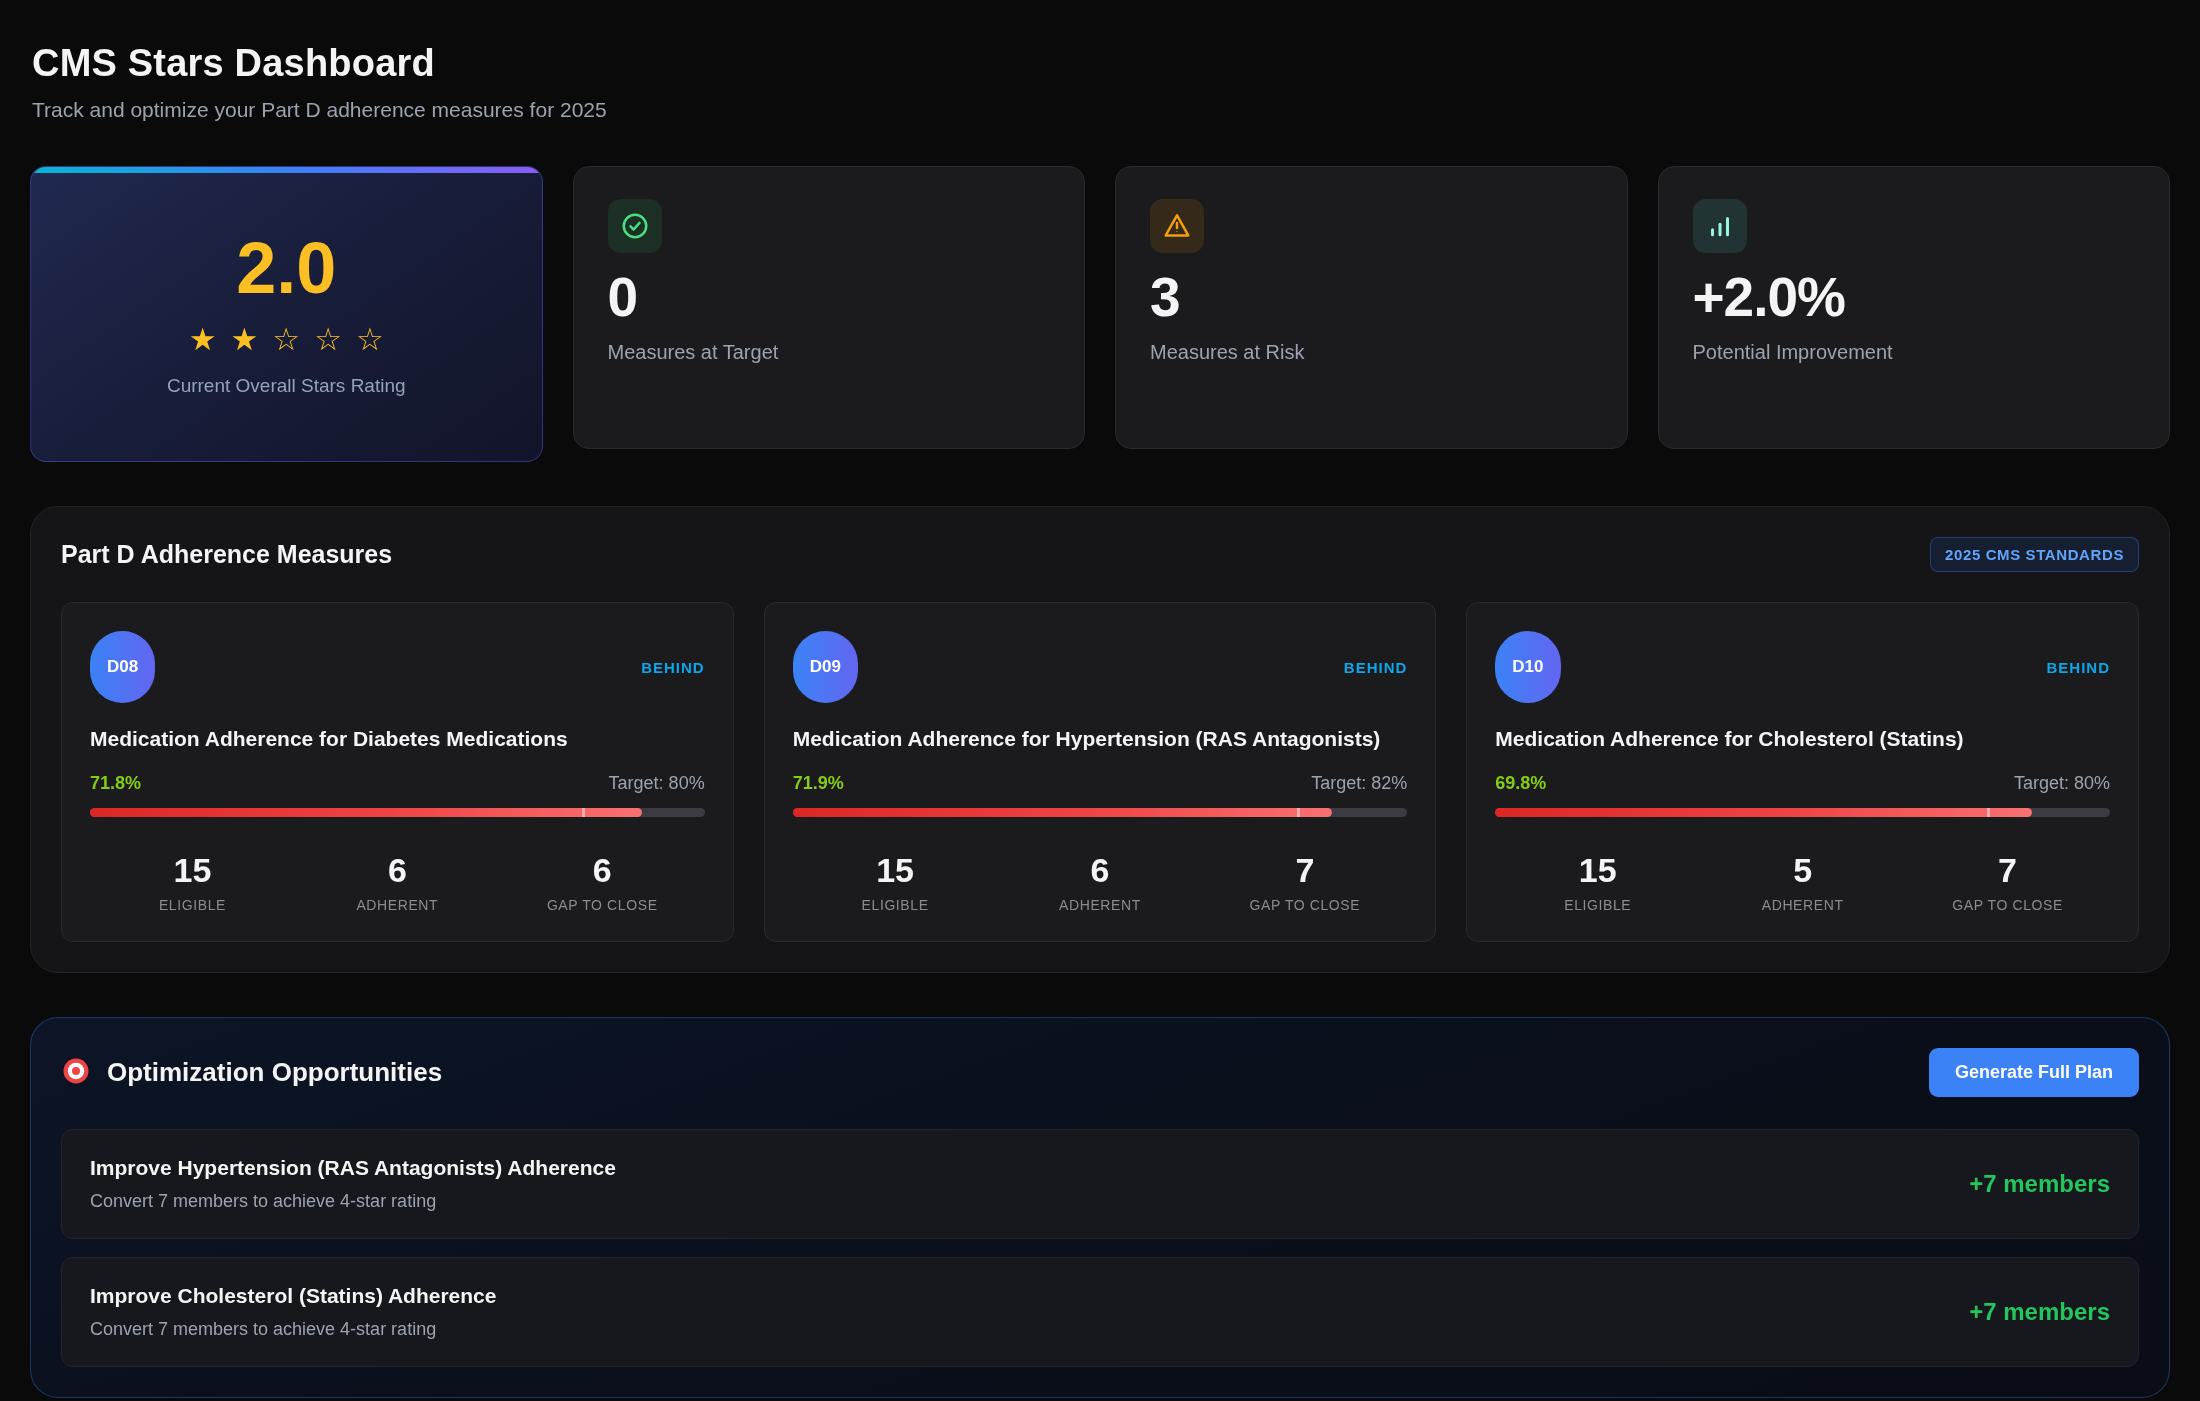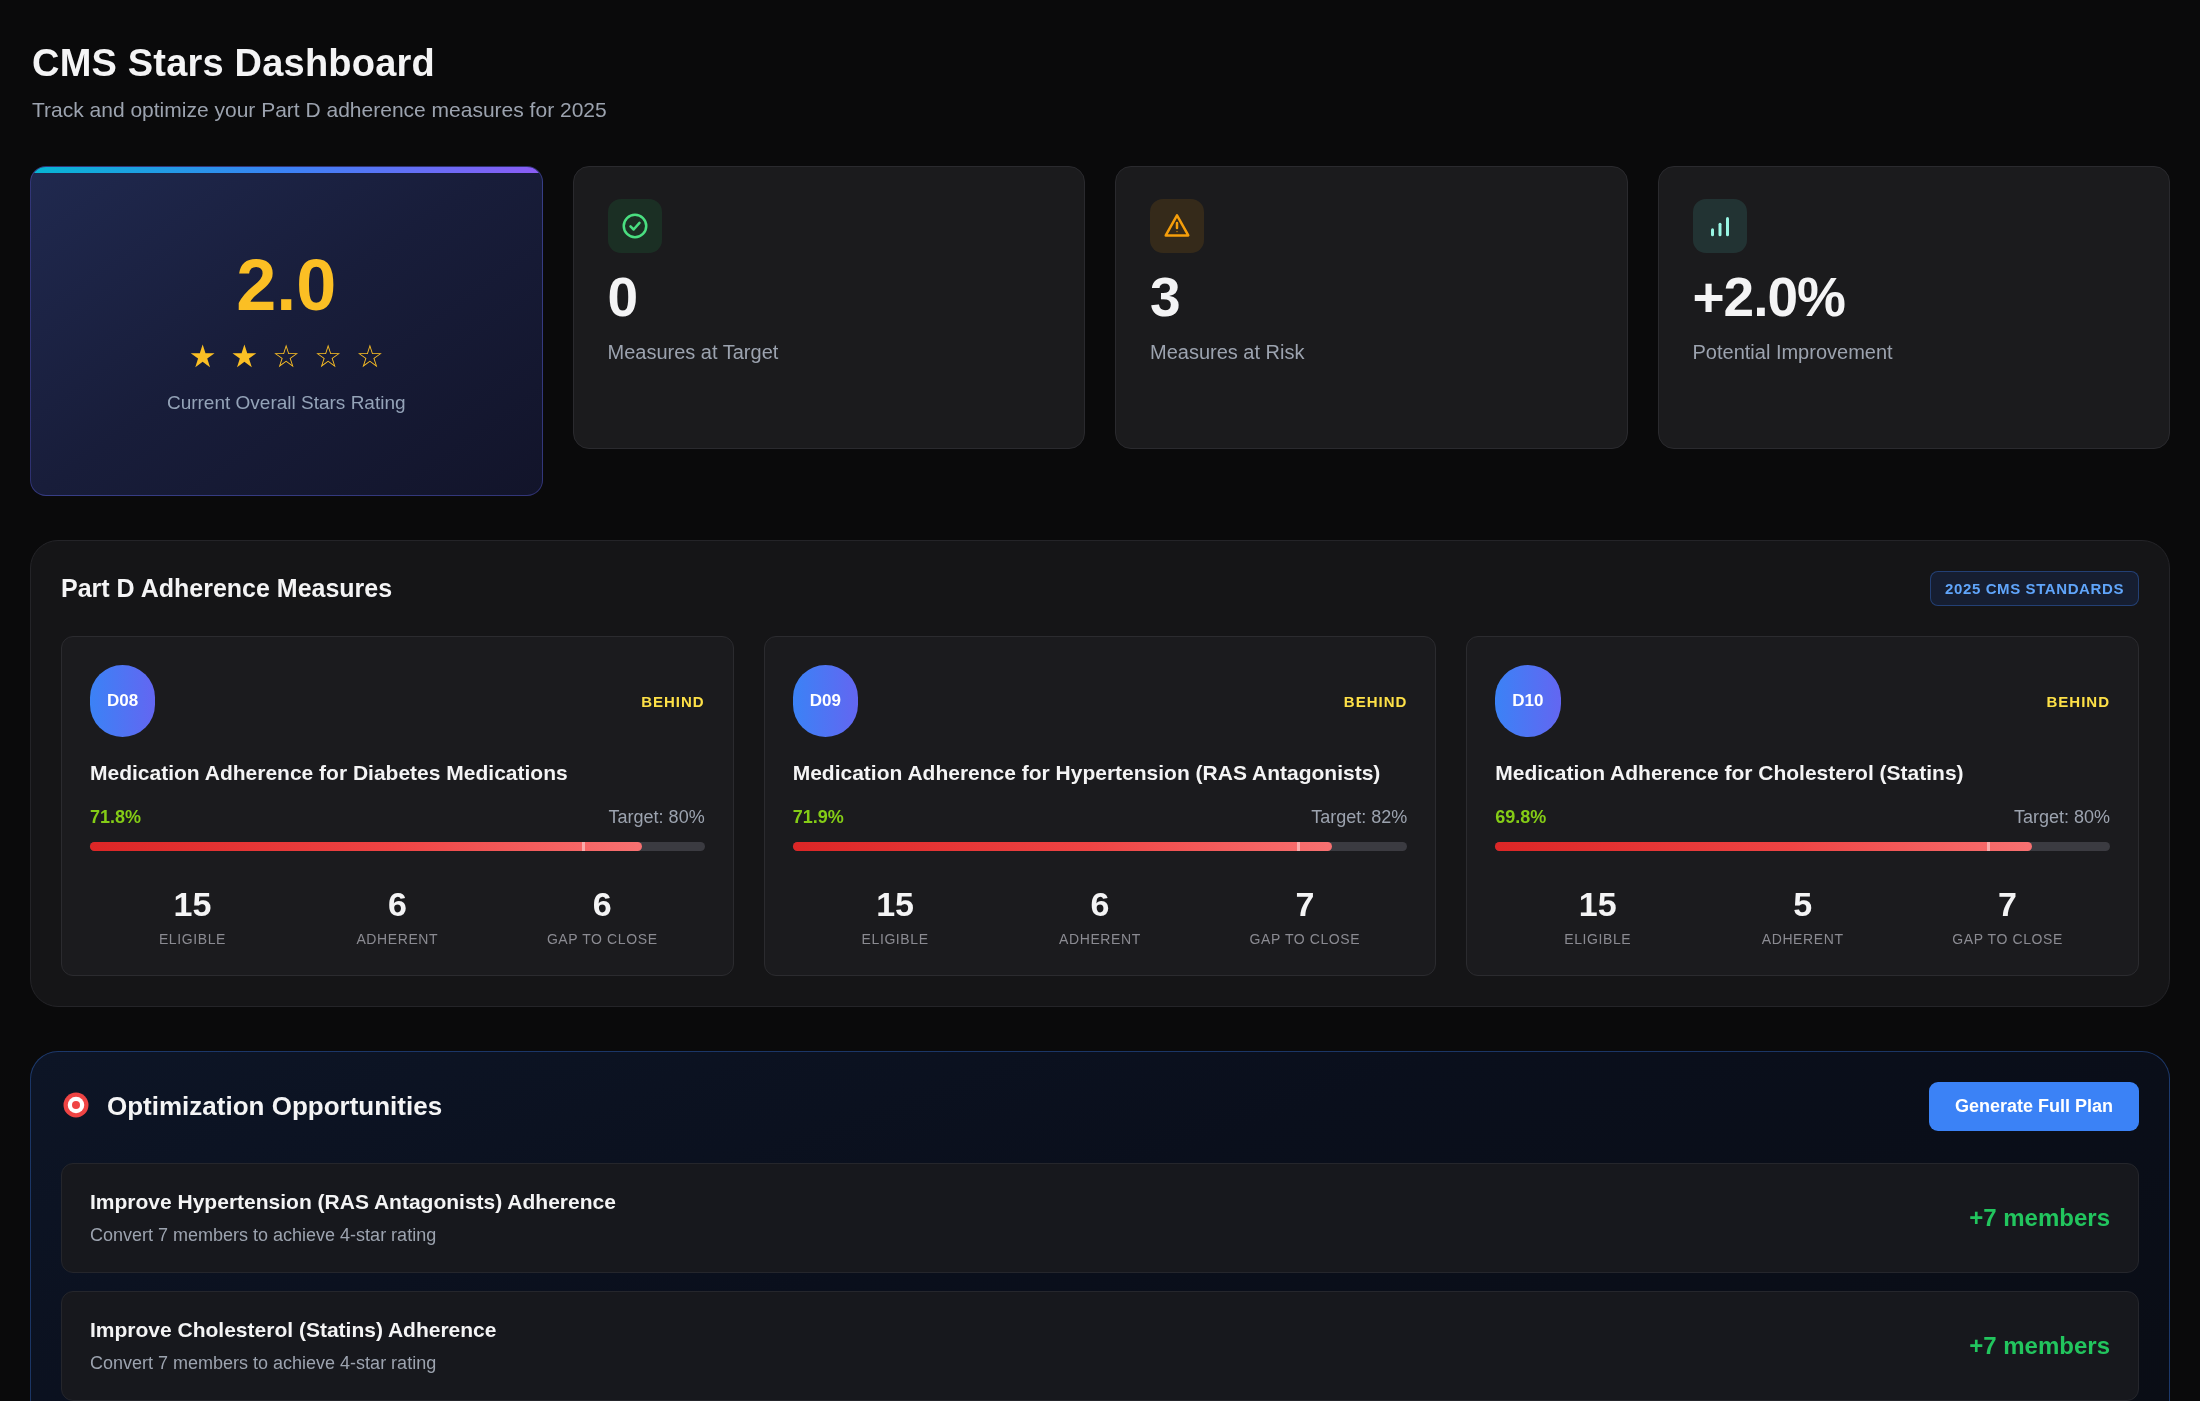--- a/index.html
+++ b/index.html
@@ -14,21 +14,21 @@
 
   
   .page-header h1 { margin: 18px 0 0 2px; font-size: 38px; font-weight: 700; letter-spacing: 0.2px; }
   .page-header p  { margin: 13px 0 0 2px; font-size: 21px; color: #9ca3af; font-weight: 400; }
 
   
   .stats-row { margin-top: 44px; display: grid; grid-template-columns: repeat(4, 1fr); gap: 30px; }
   .card { border-radius: 16px; position: relative; }
 
   .rating-card {
-    height: 330px; overflow: hidden;
+    height: 296px; overflow: hidden;
     background: linear-gradient(145deg, #20294f 0%, #181d3a 48%, #12142a 100%);
     border: 1px solid rgba(99,102,241,0.35);
     display: flex; flex-direction: column; align-items: center; justify-content: center; gap: 20px;
   }
   .rating-card::before {
     content: ""; position: absolute; top: 0; left: 0; right: 0; height: 6px;
     background: linear-gradient(90deg, #06b6d4, #3b82f6, #8b5cf6);
   }
   .rating-value { font-size: 72px; font-weight: 700; color: var(--gold, #fbbf24); line-height: 1; }
   .stars { font-size: 31px; color: var(--gold, #fbbf24); letter-spacing: 14px; margin-right: -14px; line-height: 1; }
@@ -57,21 +57,21 @@
   }
 
   
   .measures-grid { margin-top: 30px; display: grid; grid-template-columns: repeat(3, 1fr); gap: 30px; }
   .measure-card { background: #1b1b1e; border: 1px solid #2b2b2f; border-radius: 12px; padding: 28px; }
   .measure-top { display: flex; justify-content: space-between; align-items: center; }
   .code-pill {
     background: linear-gradient(90deg, var(--accent-blue, #3b82f6), #6366f1);
     color: #fff; font-size: 17px; font-weight: 700; padding: 26px 17px; border-radius: 999px;
   }
-  .measure-status { font-size: 15px; font-weight: 700; color: #fde047; letter-spacing: 1px; }
+  .measure-status { font-size: 15px; font-weight: 700; color: #0ea5e9; letter-spacing: 1px; }
   .measure-title { margin: 24px 0 0; font-size: 21px; font-weight: 700; }
   .measure-pct-row { margin-top: 22px; display: flex; justify-content: space-between; font-size: 18px; }
   .pct-current { font-weight: 700; color: #84cc16; }
   .pct-target { color: #9ca3af; }
   .progress-track { position: relative; margin-top: 14px; height: 9px; border-radius: 6px; background: #3b3b41; }
   .progress-fill {
     position: absolute; left: 0; top: 0; bottom: 0; border-radius: 6px;
     background: linear-gradient(90deg, #dc2626, var(--red, #ef4444) 55%, #f87171);
   }
   .progress-marker { position: absolute; top: 0; bottom: 0; width: 3px; background: rgba(255,255,255,0.45); }

